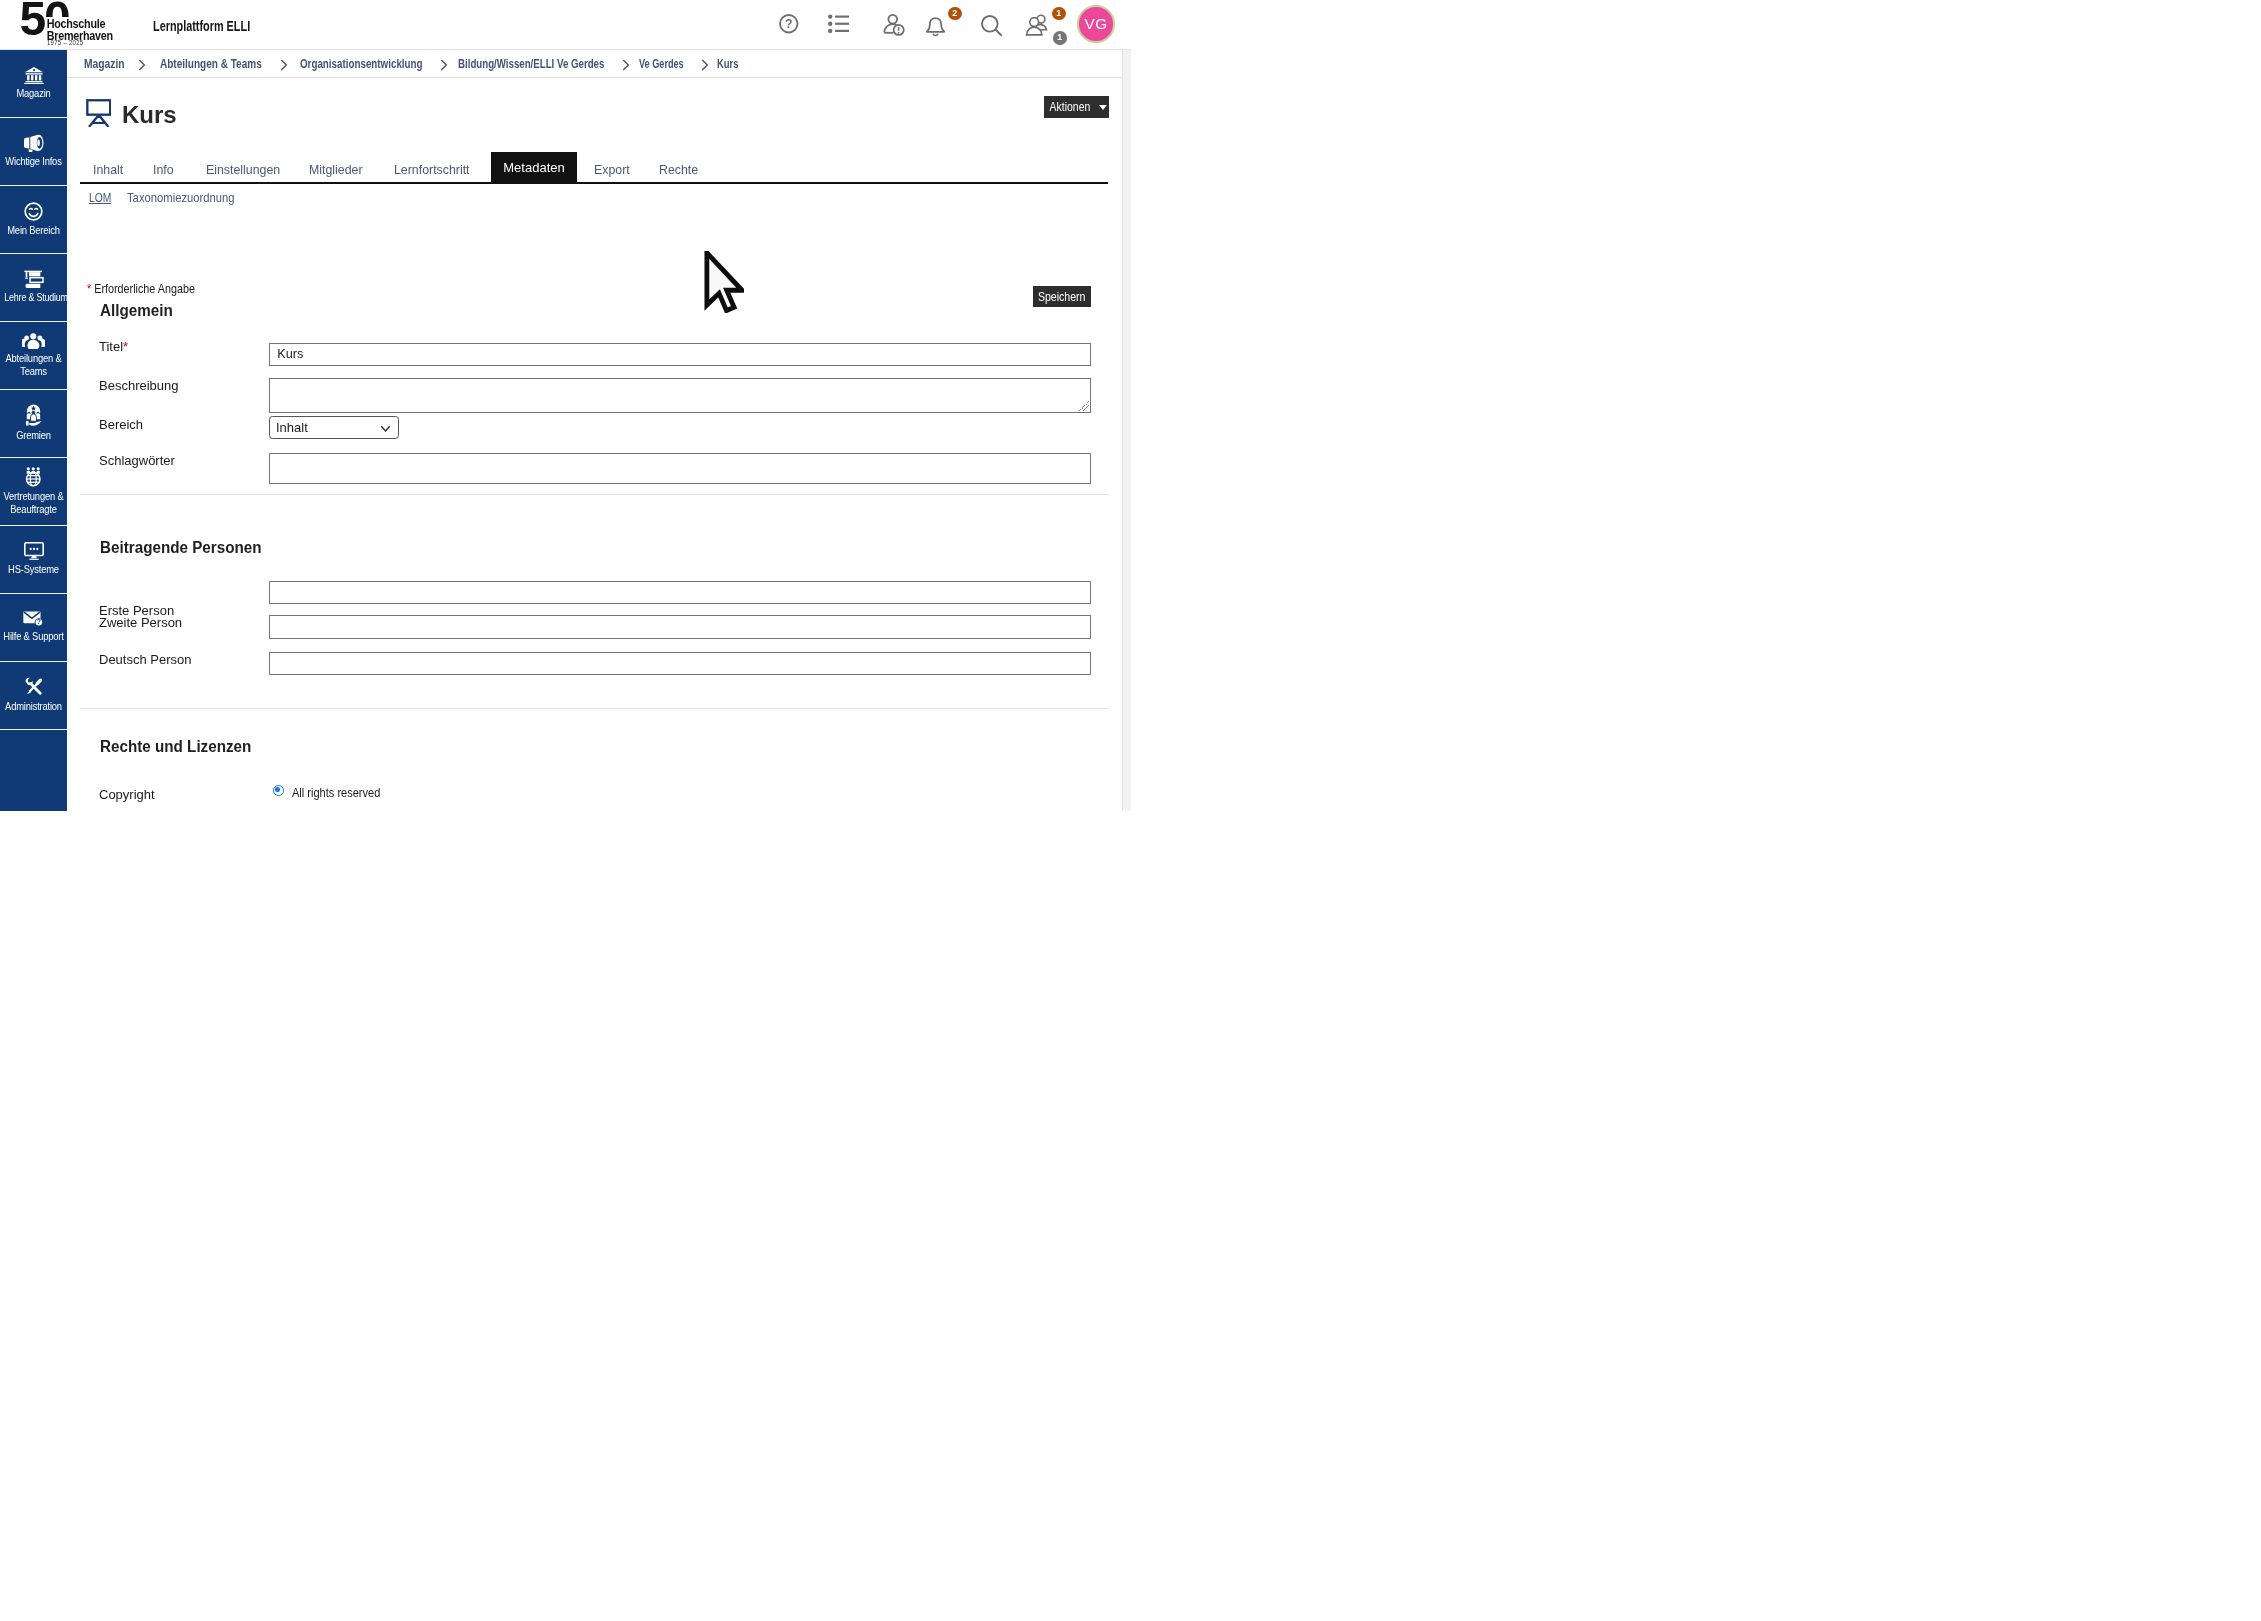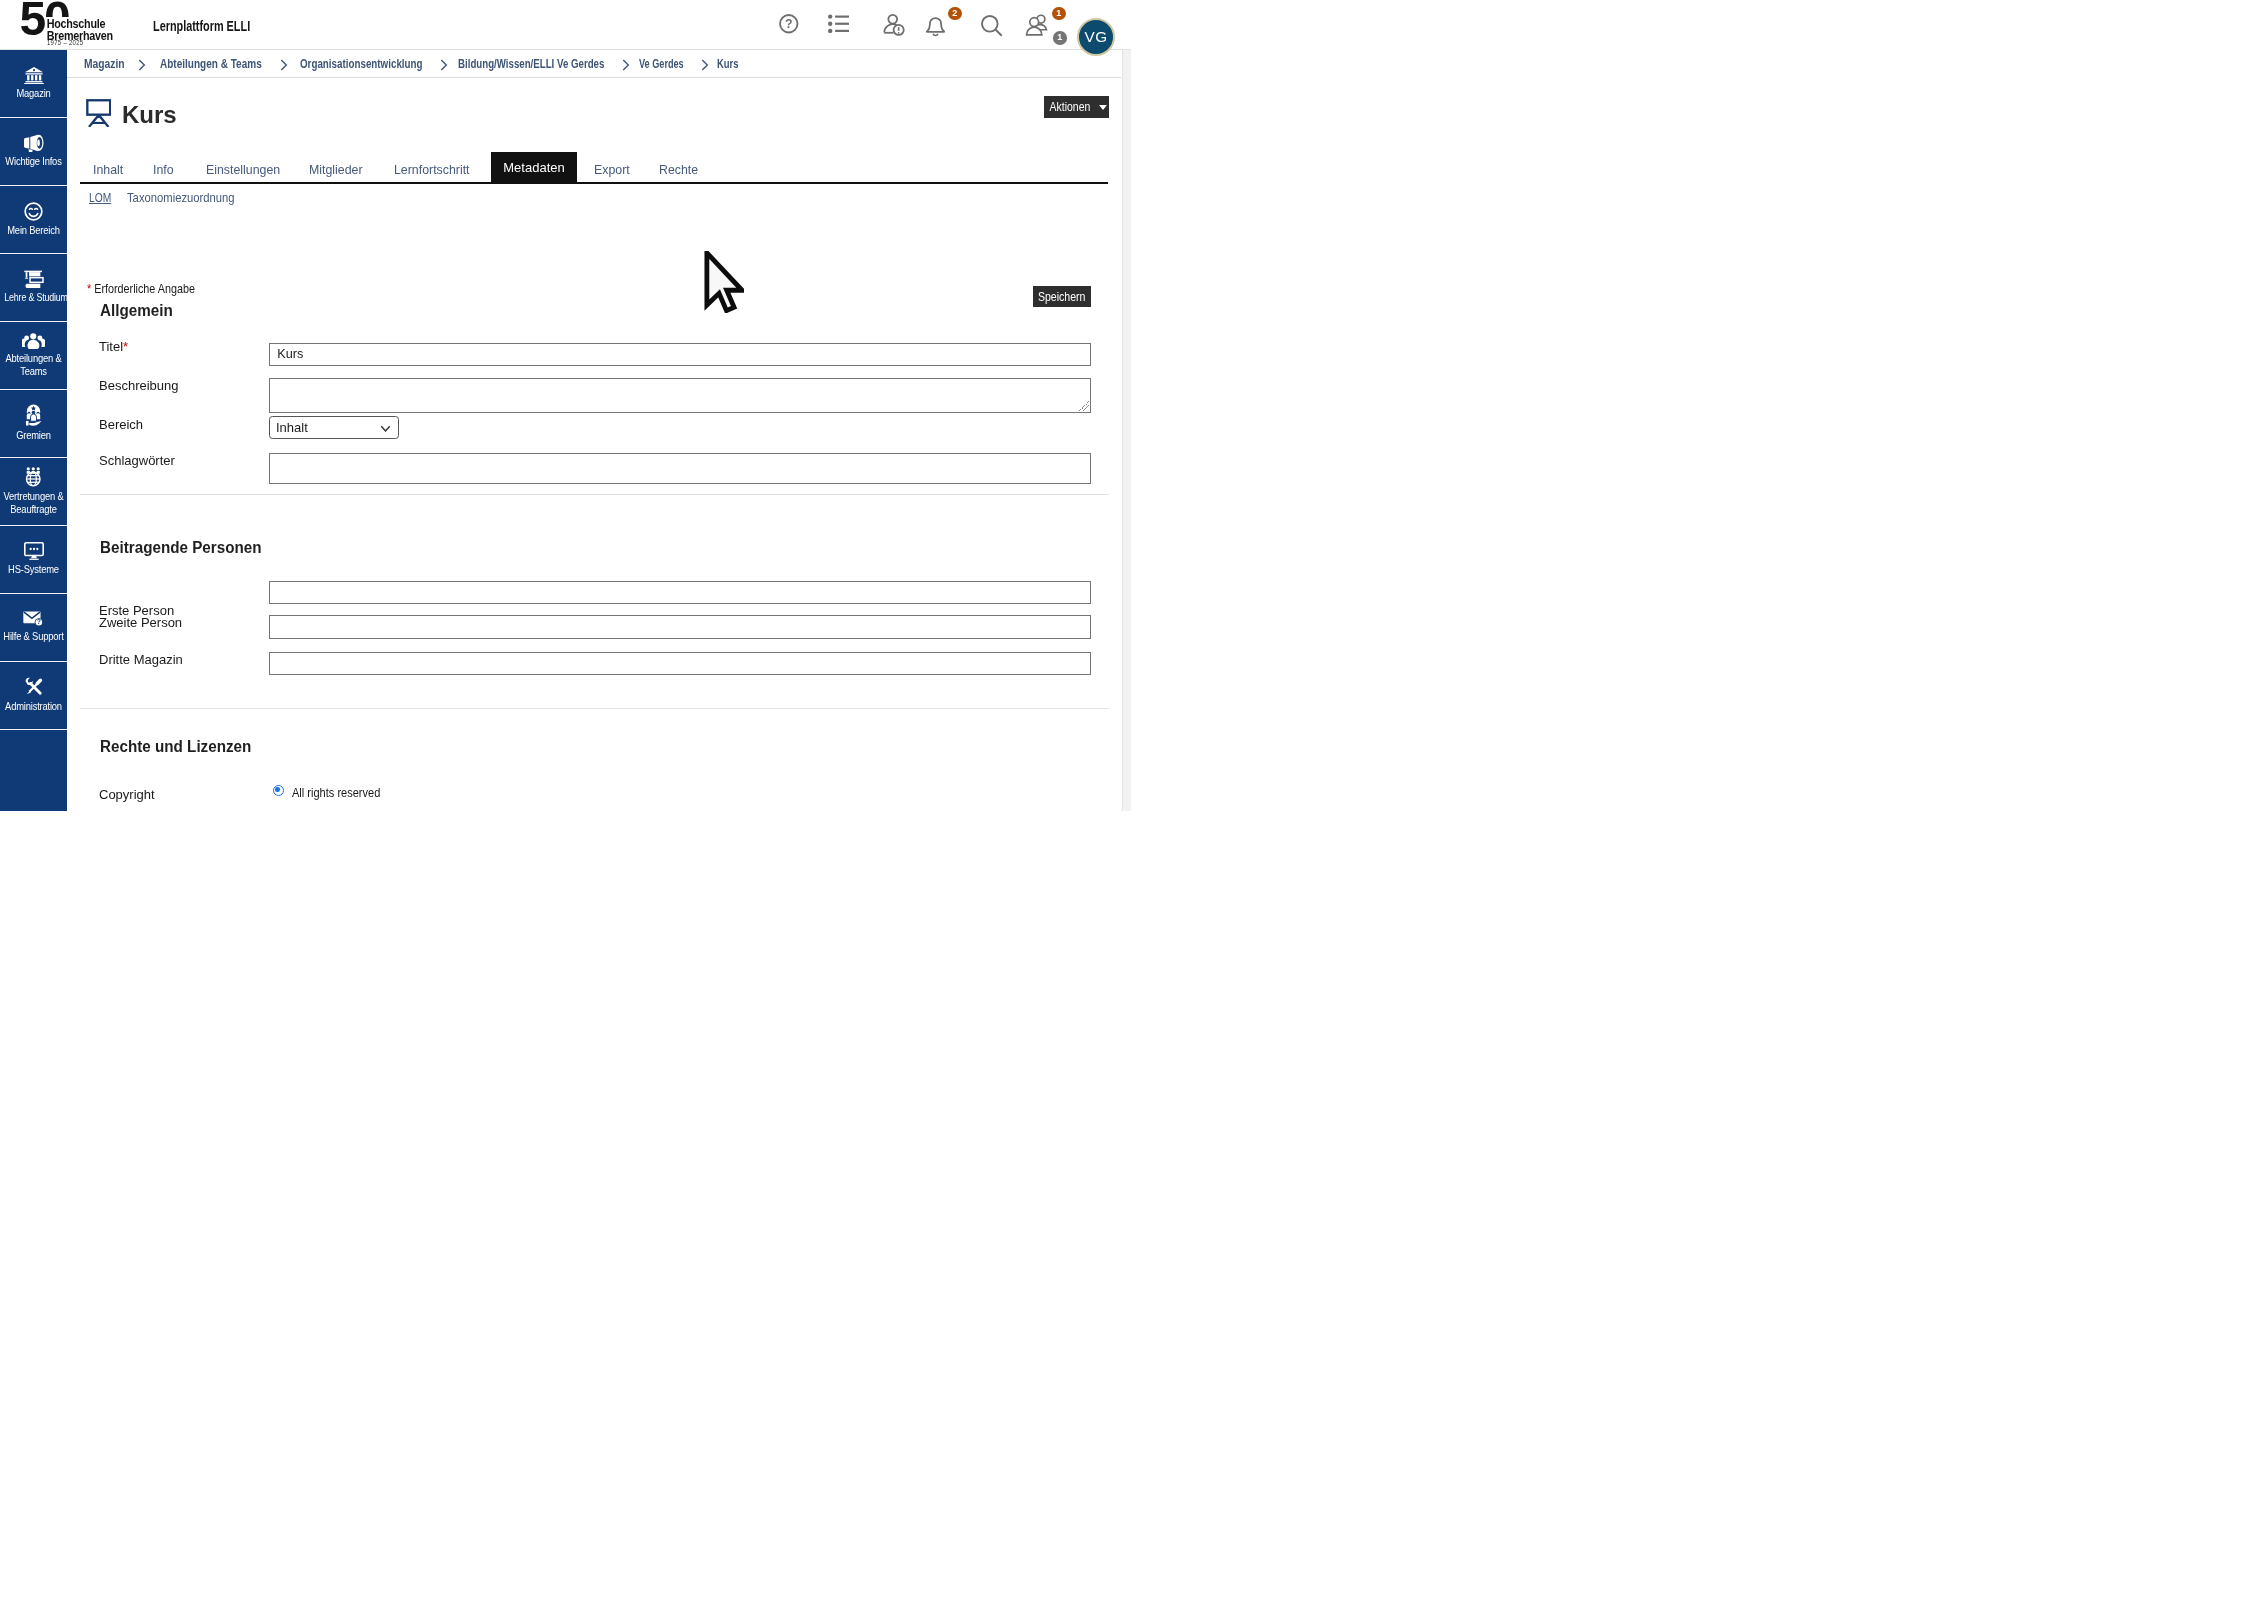--- a/index.html
+++ b/index.html
@@ -7,22 +7,22 @@
   font-family:"Liberation Sans", sans-serif; color:#1a1a1a; }
 .abs { position:absolute; }
 
 #header { position:absolute; left:0; top:0; width:1131px; height:50px; background:#fff;
   border-bottom:0.8px solid #e2e2e2; z-index:5; }
 #apptitle { position:absolute; left:153px; top:17px; font-size:15.3px; font-weight:bold; color:#161616; transform:scaleX(0.71); transform-origin:0 50%; white-space:nowrap; }
 .hic { position:absolute; top:14.4px; }
 .badge { position:absolute; min-width:13.6px; height:13.6px; border-radius:6.8px; background:#b35107;
   color:#fff; font-size:9px; font-weight:bold; text-align:center; line-height:13.6px; padding:0 1.7px; }
 .badge.gray { background:#757575; }
-#avatar { position:absolute; left:1077px; top:18px; width:38px; height:38px; border-radius:50%;
-  background:#0c4a6e; border:2.1px solid #cfc8a0; color:#fff; font-size:15.3px;
+#avatar { position:absolute; left:1077px; top:5px; width:38px; height:38px; border-radius:50%;
+  background:#ec4899; border:2.1px solid #cfc8a0; color:#fff; font-size:15.3px;
   display:flex; align-items:center; justify-content:center; letter-spacing:0.4px; }
 
 #logo { position:absolute; left:0; top:0; width:136px; height:50px; }
 #logo .big50 { position:absolute; left:19.5px; top:-5.1px; font-size:48px; line-height:1;
   font-weight:bold; letter-spacing:-2.1px; color:#141414; }
 #logo .l1 { position:absolute; left:46px; top:17px; font-size:12.7px; font-weight:bold; color:#141414;
   background:#fff; padding:0.8px 1.7px 0 0.8px; line-height:0.95; letter-spacing:-0.3px; transform:scaleX(0.85); transform-origin:0 0;}
 #logo .years { position:absolute; left:47px; top:38px; font-size:7.6px; letter-spacing:0.4px; color:#2a2a2a; transform:scaleX(0.78); transform-origin:0 0;}
 
 #sidebar { position:absolute; left:0; top:50px; width:67px; height:761px; background:#0f3a75; z-index:4; }
@@ -338,21 +338,21 @@
   <div class="flabel" style="top:374px">Schlagwörter</div>
   <div class="finput" style="top:374px;height:31px"></div>
 
   <div class="divider" style="top:415px"></div>
 
   <div class="h2" style="left:33px;top:458px">Beitragende Personen</div>
   <div class="flabel" style="top:524px">Erste Person</div>
   <div class="finput" style="top:502px;height:23px"></div>
   <div class="flabel" style="top:536px">Zweite Person</div>
   <div class="finput" style="top:536px;height:24px"></div>
-  <div class="flabel" style="top:573px">Dritte Magazin</div>
+  <div class="flabel" style="top:573px">Deutsch Person</div>
   <div class="finput" style="top:573px;height:23px"></div>
 
   <div class="divider" style="top:629px"></div>
 
   <div class="h2" style="left:33px;top:657px">Rechte und Lizenzen</div>
   <div class="flabel" style="top:708px">Copyright</div>
 </div>
 <div id="radio"></div>
 <div class="abs" style="left:292px;top:786px;font-size:12.7px;white-space:nowrap;transform:scaleX(0.87);transform-origin:0 0">All rights reserved</div>
 

